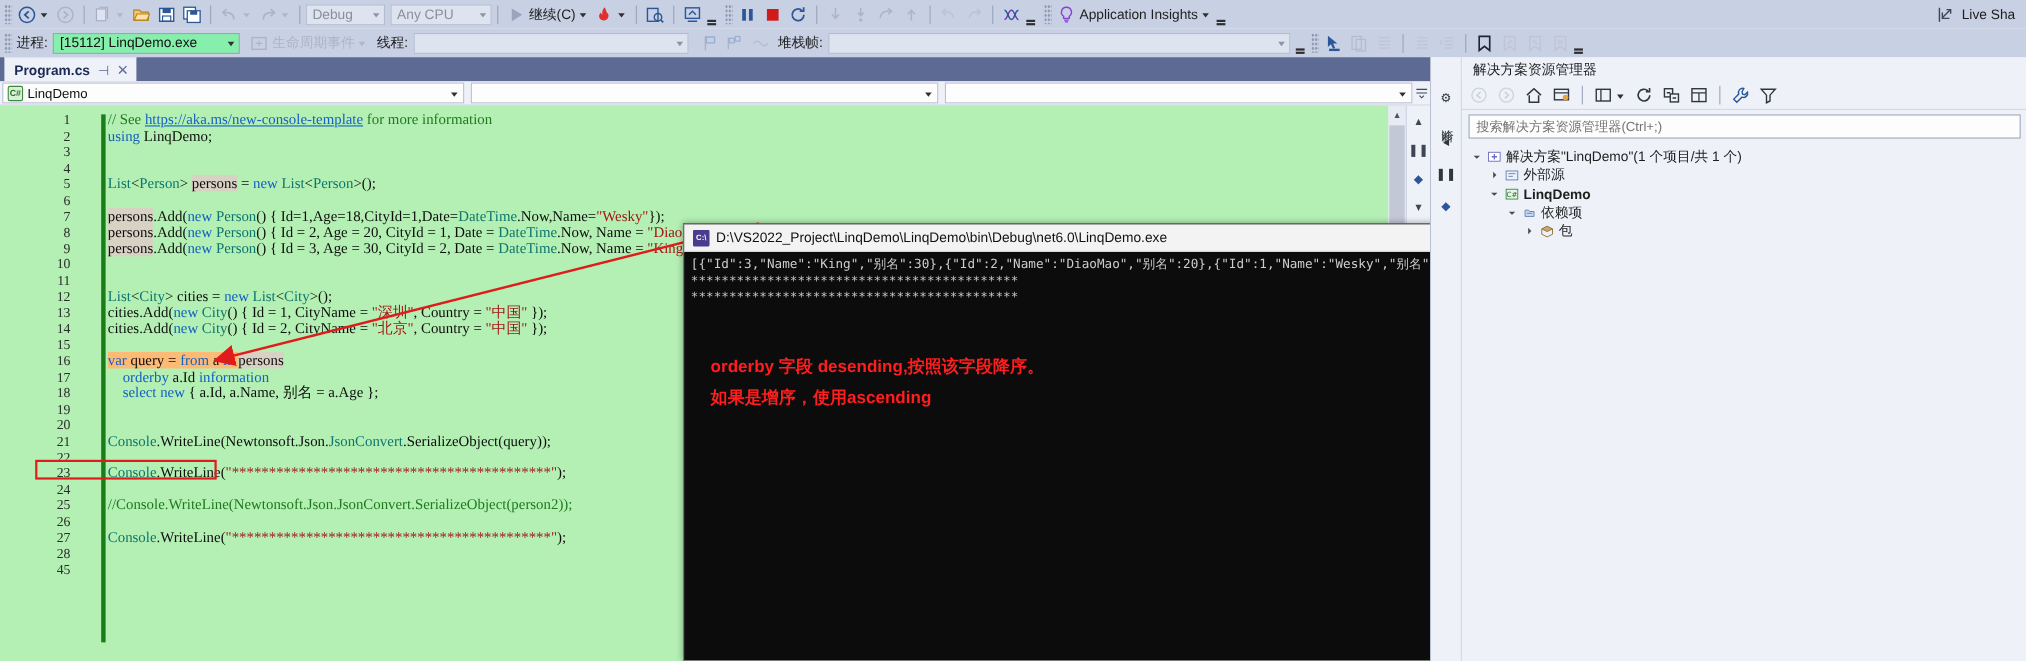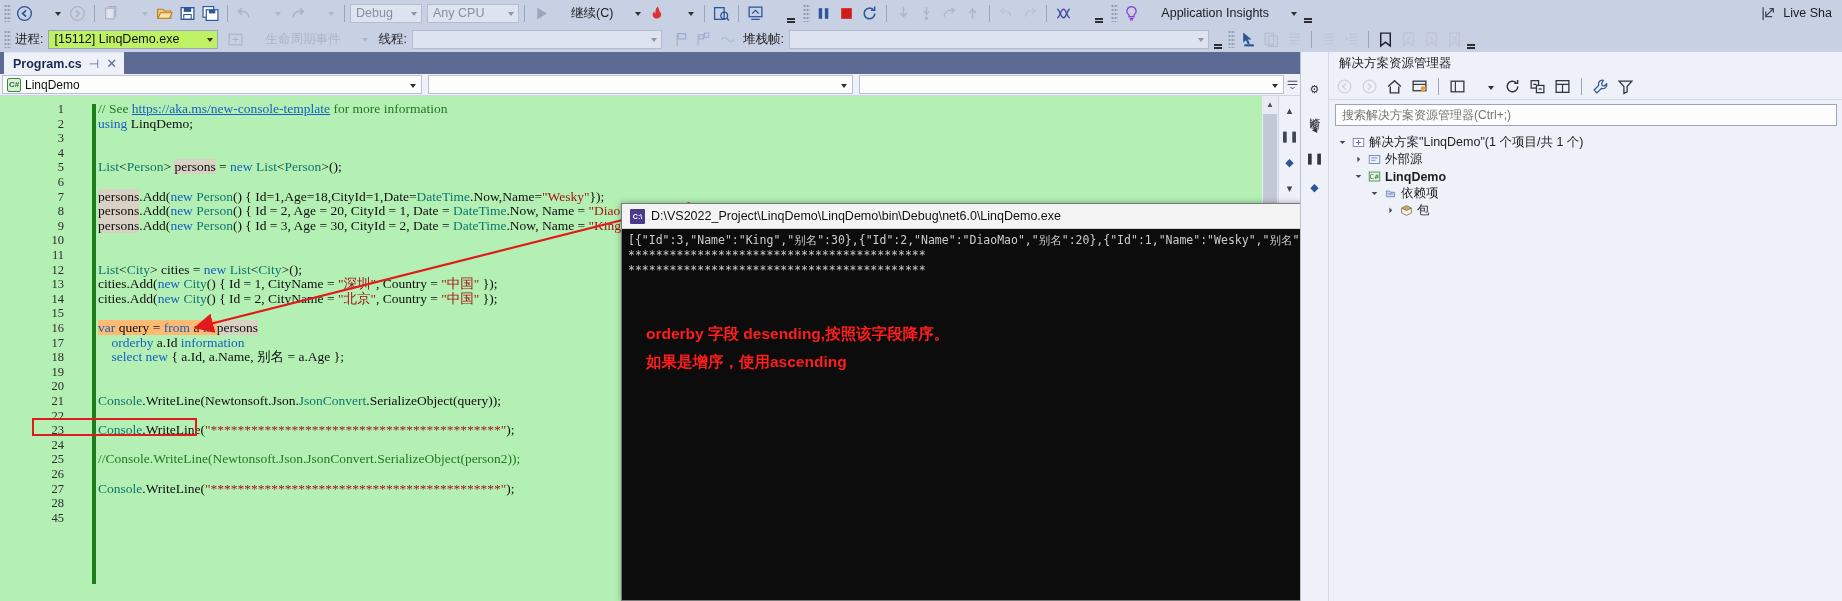--- a/index.html
+++ b/index.html
@@ -18,29 +18,29 @@
     background:#c8d0e4;
     display:flex; align-items:center;
     font-size:12.5px; color:#1e1e1e;
   }
   #toolbar-top { top:0; height:26px; }
   #toolbar-dbg { top:26px; height:26px; }
   .tb-sep { width:1px; height:17px; background:#9aa5bd; margin:0 5px; flex:none; }
   .grip { width:7px; height:18px; flex:none; margin:0 2px 0 4px;
     background-image: radial-gradient(circle, #8c97b0 1px, transparent 1.2px);
     background-size: 3px 4px; }
-  .tb-btn { display:flex; align-items:center; gap:21px; padding:1px 3px; height:22px; flex:none; cursor:default; }
+  .tb-btn { display:flex; align-items:center; gap:3px; padding:1px 3px; height:22px; flex:none; cursor:default; }
   .tb-btn.dis { opacity:.42; }
   .ico { width:17px; height:17px; flex:none; display:block; }
   .caret { width:0;height:0;border-left:3.5px solid transparent;border-right:3.5px solid transparent;border-top:4px solid #303030; flex:none; margin:2px 2px 0 1px;}
   .caret.dis { border-top-color:#8d94a3; }
   .tb-label { white-space:nowrap; font-size:12.5px; }
   .tb-label.dis { color:#8a8f9c; }
   .combo {
-    height:19px; background:#bef264; border:1px solid #9aa5bd;
+    height:19px; background:#86efac; border:1px solid #9aa5bd;
     display:flex; align-items:center; justify-content:space-between;
     padding:0 2px 0 5px; font-size:12.5px; color:#101010; flex:none;
   }
   .combo.empty { background:#dde3ef; border-color:#b4bdd0; }
   .combo .caret { margin-top:1px; }
   .overflow { width:11px;height:18px;flex:none;display:flex;align-items:flex-end;justify-content:center;padding-bottom:2px;}
   .overflow i { display:block;width:8px;height:2px;background:#2e2e2e;box-shadow:0 3px 0 #2e2e2e; }
 
   
   #tabstrip { position:absolute; top:52px; left:0; width:1842px; height:40px; background:#5d6a93; }

